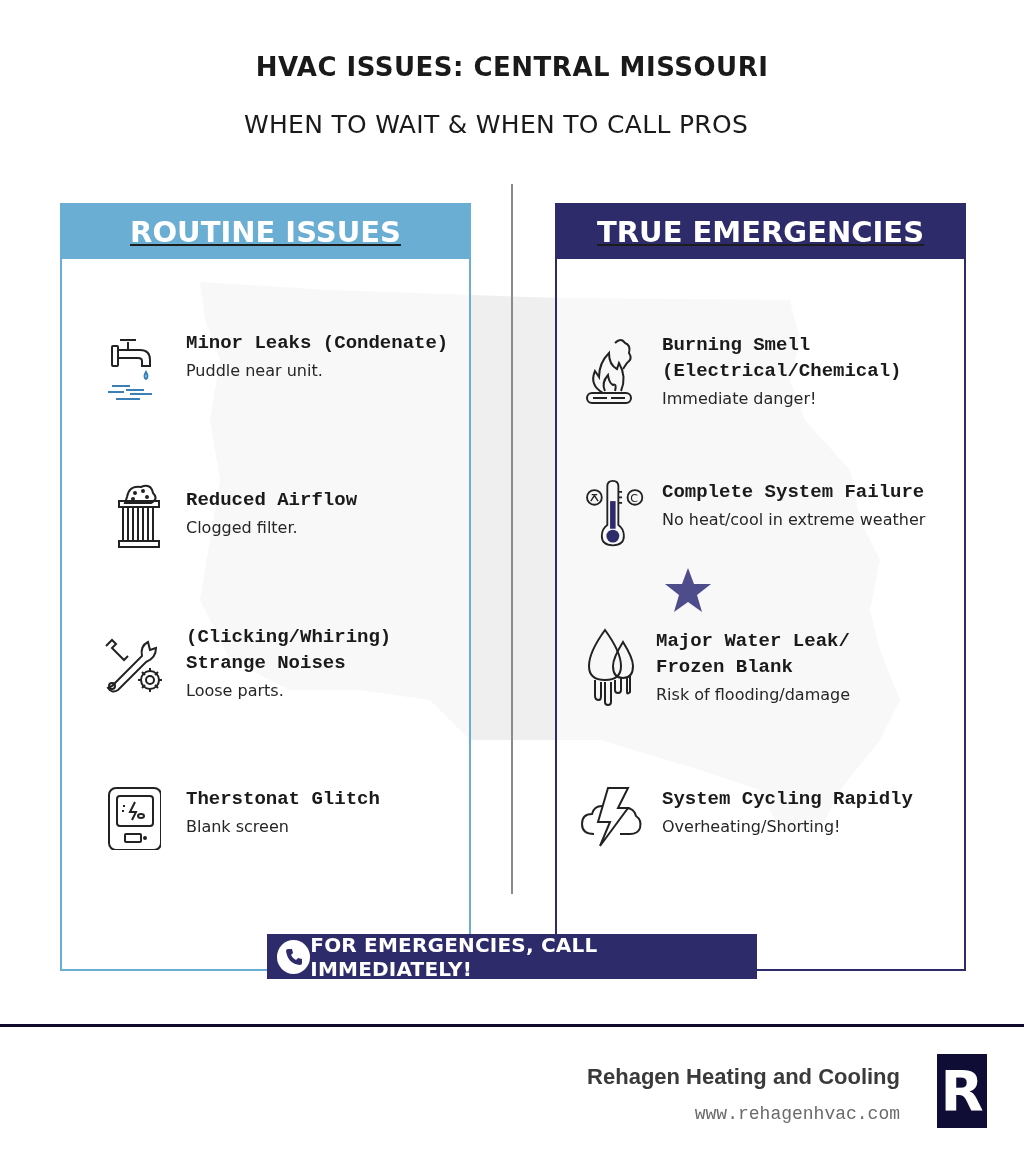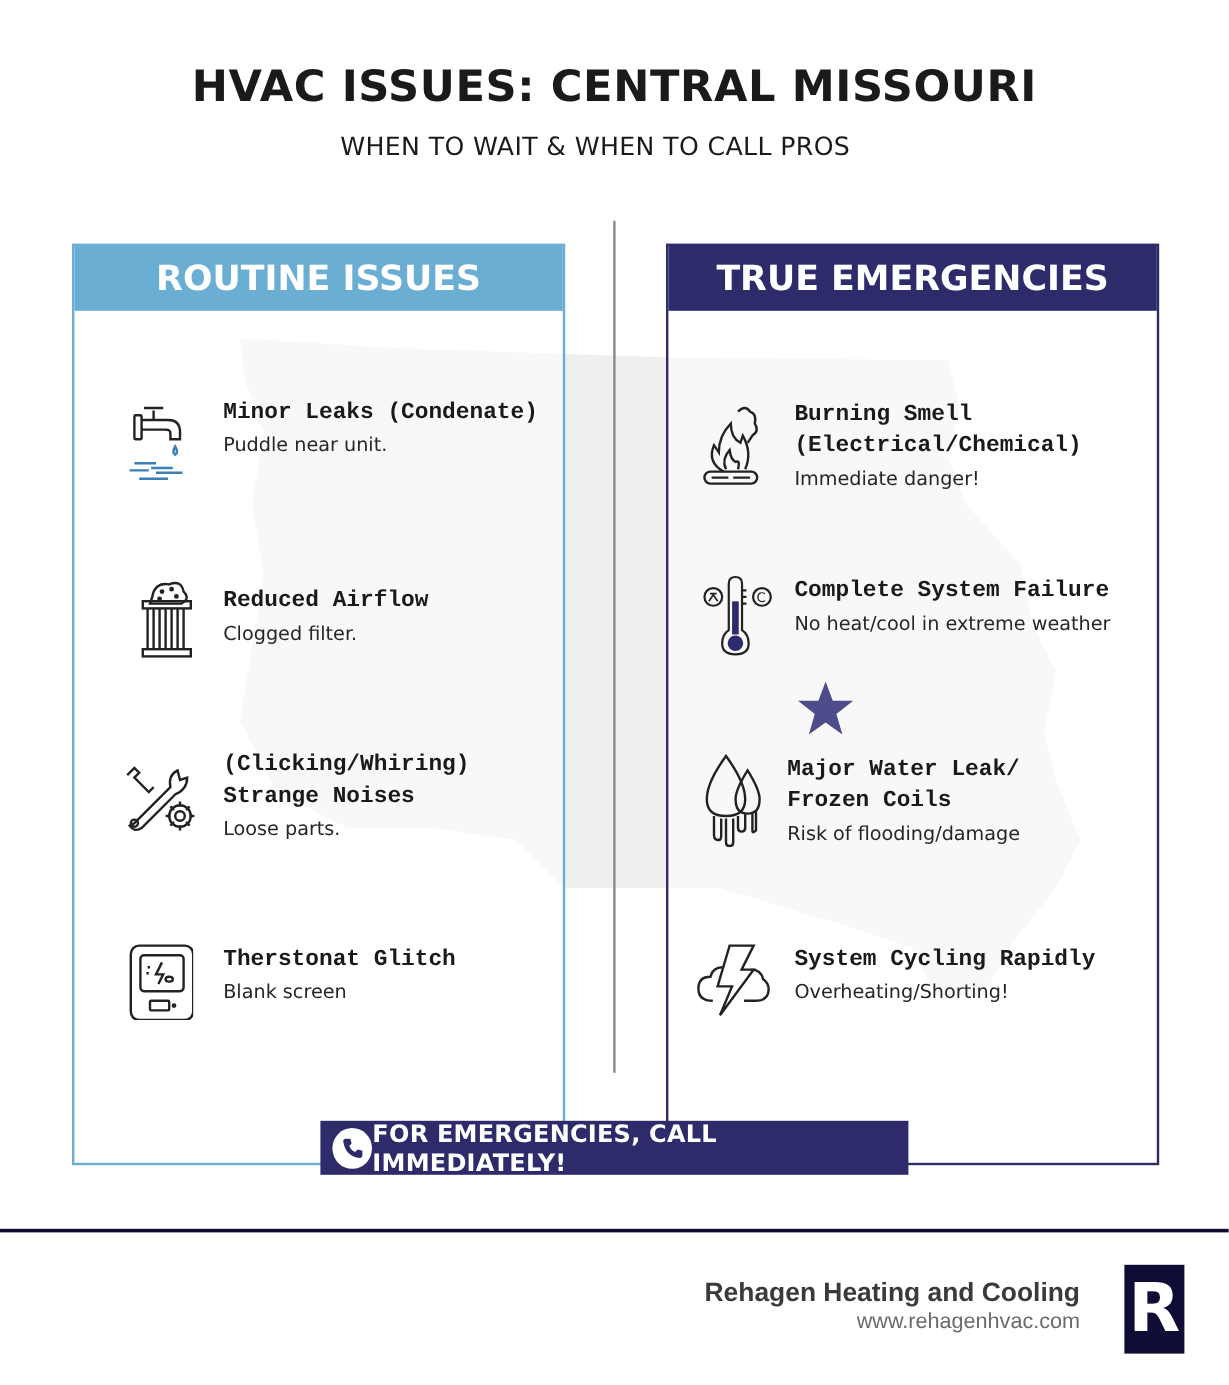--- a/index.html
+++ b/index.html
@@ -1,28 +1,28 @@
 <!DOCTYPE html>
 <html><head>
 <meta charset="utf-8">
 <style>
   * { box-sizing: border-box; margin: 0; padding: 0; }
   html, body { width: 1024px; height: 1154px; background: #ffffff; overflow: hidden; }
   body { position: relative; font-family: "Liberation Sans", "DejaVu Sans", sans-serif; color: #1c1c1c; }
 
   .title { position: absolute; top: 52px; left: 0; width: 1024px; text-align: center;
-    font-family: "DejaVu Sans", sans-serif; font-weight: bold; font-size: 36px; letter-spacing: 0.5px; color: #1a1a1a; }
+    font-family: "DejaVu Sans", sans-serif; font-weight: bold; font-size: 26px; letter-spacing: 0.5px; color: #1a1a1a; }
   .subtitle { position: absolute; top: 110px; left: 0; width: 992px; text-align: center;
-    font-family: "DejaVu Sans", sans-serif; font-size: 21px; color: #1a1a1a; letter-spacing: 0.3px; }
+    font-family: "DejaVu Sans", sans-serif; font-size: 25px; color: #1a1a1a; letter-spacing: 0.3px; }
 
   .map-shape { position: absolute; left: 0; top: 0; width: 1024px; height: 1000px; pointer-events: none; }
 
   .divider { position: absolute; left: 511px; top: 184px; width: 2px; height: 710px; background: #8a8a8a; }
 
-  .panel { position: absolute; top: 203px; height: 768px; border: 2px solid; background: rgba(255,255,255,0.55); }
+  .panel { position: absolute; top: 203px; height: 768px; border: 2px solid; background: rgba(255,255,255,0.55); text-decoration: underline; }
   .panel.routine { left: 60px; width: 411px; border-color: #6aaed3; }
   .panel.emerg { left: 555px; width: 411px; border-color: #2e2b6b; }
   .panel-header { height: 54px; display: flex; align-items: center; justify-content: center;
     color: #ffffff; font-weight: bold; font-size: 29px; font-family: "DejaVu Sans", sans-serif; }
   .routine .panel-header { background: #6aaed3; }
   .emerg .panel-header { background: #2e2b6b; }
 
   .item { position: absolute; display: flex; align-items: flex-start; }
   .item .ico { width: 70px; height: 80px; flex: 0 0 70px; display: flex; align-items: center; justify-content: center; }
   .item .txt { margin-left: 18px; }
@@ -32,21 +32,21 @@
   .star { position: absolute; left: 663px; top: 566px; width: 50px; height: 50px; }
 
   .cta { position: absolute; left: 267px; top: 934px; width: 490px; height: 45px; background: #2e2b6b;
     display: flex; align-items: center; padding-left: 10px; }
   .cta .phone { width: 34px; height: 34px; border-radius: 50%; background: #ffffff; display: flex; align-items: center; justify-content: center; }
   .cta .label { margin-left: 0; color: #ffffff; font-weight: bold; font-size: 20px; font-family: "DejaVu Sans", sans-serif; letter-spacing: 0.2px; }
 
   .footer-rule { position: absolute; left: 0; top: 1024px; width: 1024px; height: 3px; background: #0d0a2e; }
   .company { position: absolute; right: 124px; top: 1064px; text-align: right; }
   .company .cname { font-family: "Liberation Sans", sans-serif; font-weight: bold; font-size: 22px; color: #3a3a3a; }
-  .company .curl { font-family: Liberation Sans, sans-serif; font-size: 18px; color: #6a6a6a; margin-top: 1px; }
+  .company .curl { font-family: Liberation Mono, monospace; font-size: 18px; color: #6a6a6a; margin-top: 14px; }
   .logo { position: absolute; left: 937px; top: 1054px; width: 50px; height: 74px; background: #0f0c35;
     display: flex; align-items: center; justify-content: center; }
   .logo span { color: #ffffff; font-family: "DejaVu Sans", sans-serif; font-weight: bold; font-size: 56px; line-height: 1; }
 </style>
 </head>
 <body>
 
 <svg class="map-shape" viewBox="0 0 1024 1000">
   <path d="M200 282 L330 290 L560 298 L790 300 L800 340 L790 380 L805 420 L850 470 L860 520 L880 560 L870 610 L880 650 L900 700 L880 740 L840 790 L820 830 L780 830 L760 790 L700 770 L600 740 L470 740 L430 700 L360 690 L290 690 L230 660 L200 600 L210 540 L220 480 L210 420 L220 360 L205 320 Z" fill="#ececec" opacity="0.85"></path>
 </svg>
@@ -178,21 +178,21 @@
 <div class="item" style="left:576px; top:626px;">
   <div class="ico">
     <svg width="60" height="80" viewBox="0 0 60 80" fill="none" stroke="#222" stroke-width="2">
       <path d="M24 4 Q8 26 8 40 Q8 54 24 54 Q40 54 40 40 Q40 26 24 4 Z"></path>
       <path d="M42 16 Q32 32 32 40 Q32 52 42 52 Q52 52 52 40 Q52 32 42 16 Z"></path>
       <path d="M14 54 V70 Q14 74 18 74 Q20 74 20 70 V56 M24 56 V76 Q24 79 27 79 Q30 79 30 76 V56 M34 54 V64 Q34 67 37 67 Q40 67 40 64 V52 M46 52 V66 Q46 69 49 66 V50"></path>
     </svg>
   </div>
   <div class="txt" style="margin-left:10px; margin-top:2px;">
     <div class="name">Major Water Leak/</div>
-    <div class="name">Frozen Coils</div>
+    <div class="name">Frozen Blank</div>
     <div class="desc">Risk of flooding/damage</div>
   </div>
 </div>
 
 <div class="item" style="left:576px; top:774px;">
   <div class="ico">
     <svg width="66" height="72" viewBox="0 0 66 72" fill="none" stroke="#222" stroke-width="2">
       <path d="M16 56 Q4 56 4 46 Q4 36 14 36 Q16 28 24 28"></path>
       <path d="M48 30 Q56 30 58 38 Q64 42 62 50 Q60 56 52 56 H42"></path>
       <path d="M30 10 H50 L40 30 H50 L22 68 L32 44 H20 Z"></path>

